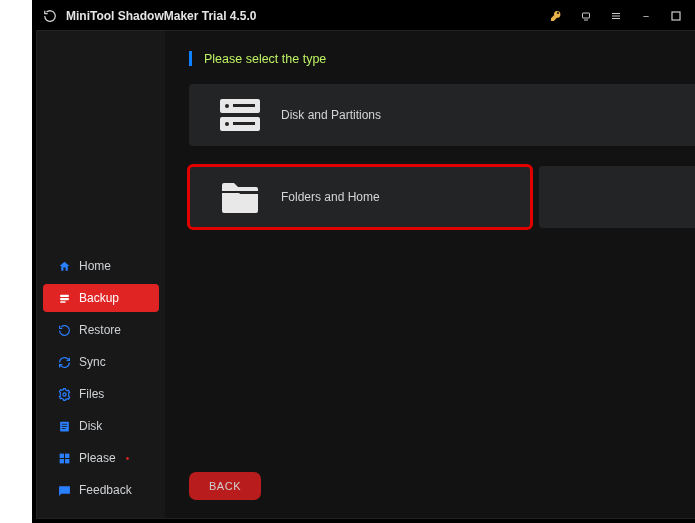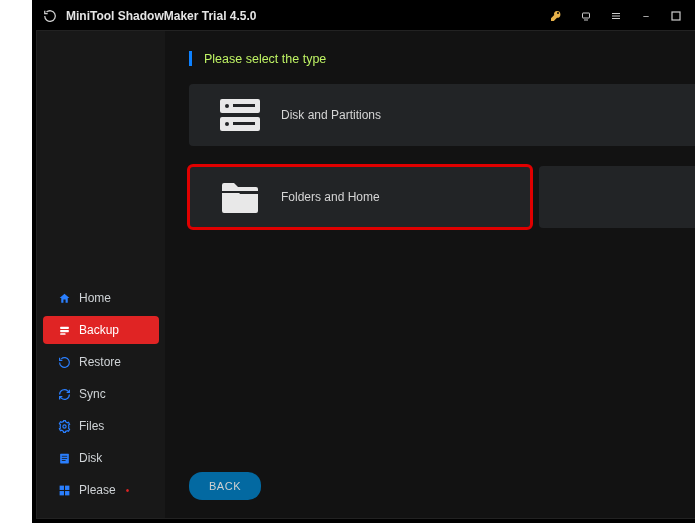--- a/index.html
+++ b/index.html
@@ -99,22 +99,22 @@
   .opt-icon { width:46px;height:40px; display:flex;align-items:center;justify-content:center; color:#e8e8e8;}
   .opt.highlight { outline:3px solid #e00000; outline-offset:-1px; }
   .opt-row { display:flex; gap:0; }
   .opt-left { flex: 0 0 342px; }
   .opt-right { flex:1; background:#222426; border-radius:4px; margin-left:8px;}
   .back-row {
     position:absolute; left:24px; bottom:18px;
   }
   .back-btn {
     width:72px; height:28px;
-    background:#0369a1;
-    border-radius:13px;
+    background:#b91c1c;
+    border-radius:7px;
     color:#d0d0d0;
     font-size:11px; letter-spacing:.5px;
     display:flex;align-items:center;justify-content:center;
   }
   svg { display:block;}
 </style>
 </head>
 <body>
 
 <div class="frame">
@@ -225,20 +225,28 @@
                 <rect x="3" y="13" width="8" height="8"></rect>
                 <rect x="13" y="13" width="8" height="8"></rect>
               </svg>
           </span>
           <span>Please</span>
           <span class="tool-dot">•</span>
         </div>
       </div>
 
       <div class="nav-bottom">
+        <div class="nav-item">
+          <span class="nav-icon">
+            <svg width="13" height="13" viewBox="0 0 24 24" fill="currentColor">
+                <path d="M2 4h20v14H6l-4 4z"></path>
+              </svg>
+          </span>
+          <span>Feedback</span>
+        </div>
       </div>
     </div>
 
     <div class="main">
       <div class="heading">
         <span class="heading-bar"></span>
         <span>Please select the type</span>
       </div>
 
       <div class="options">

